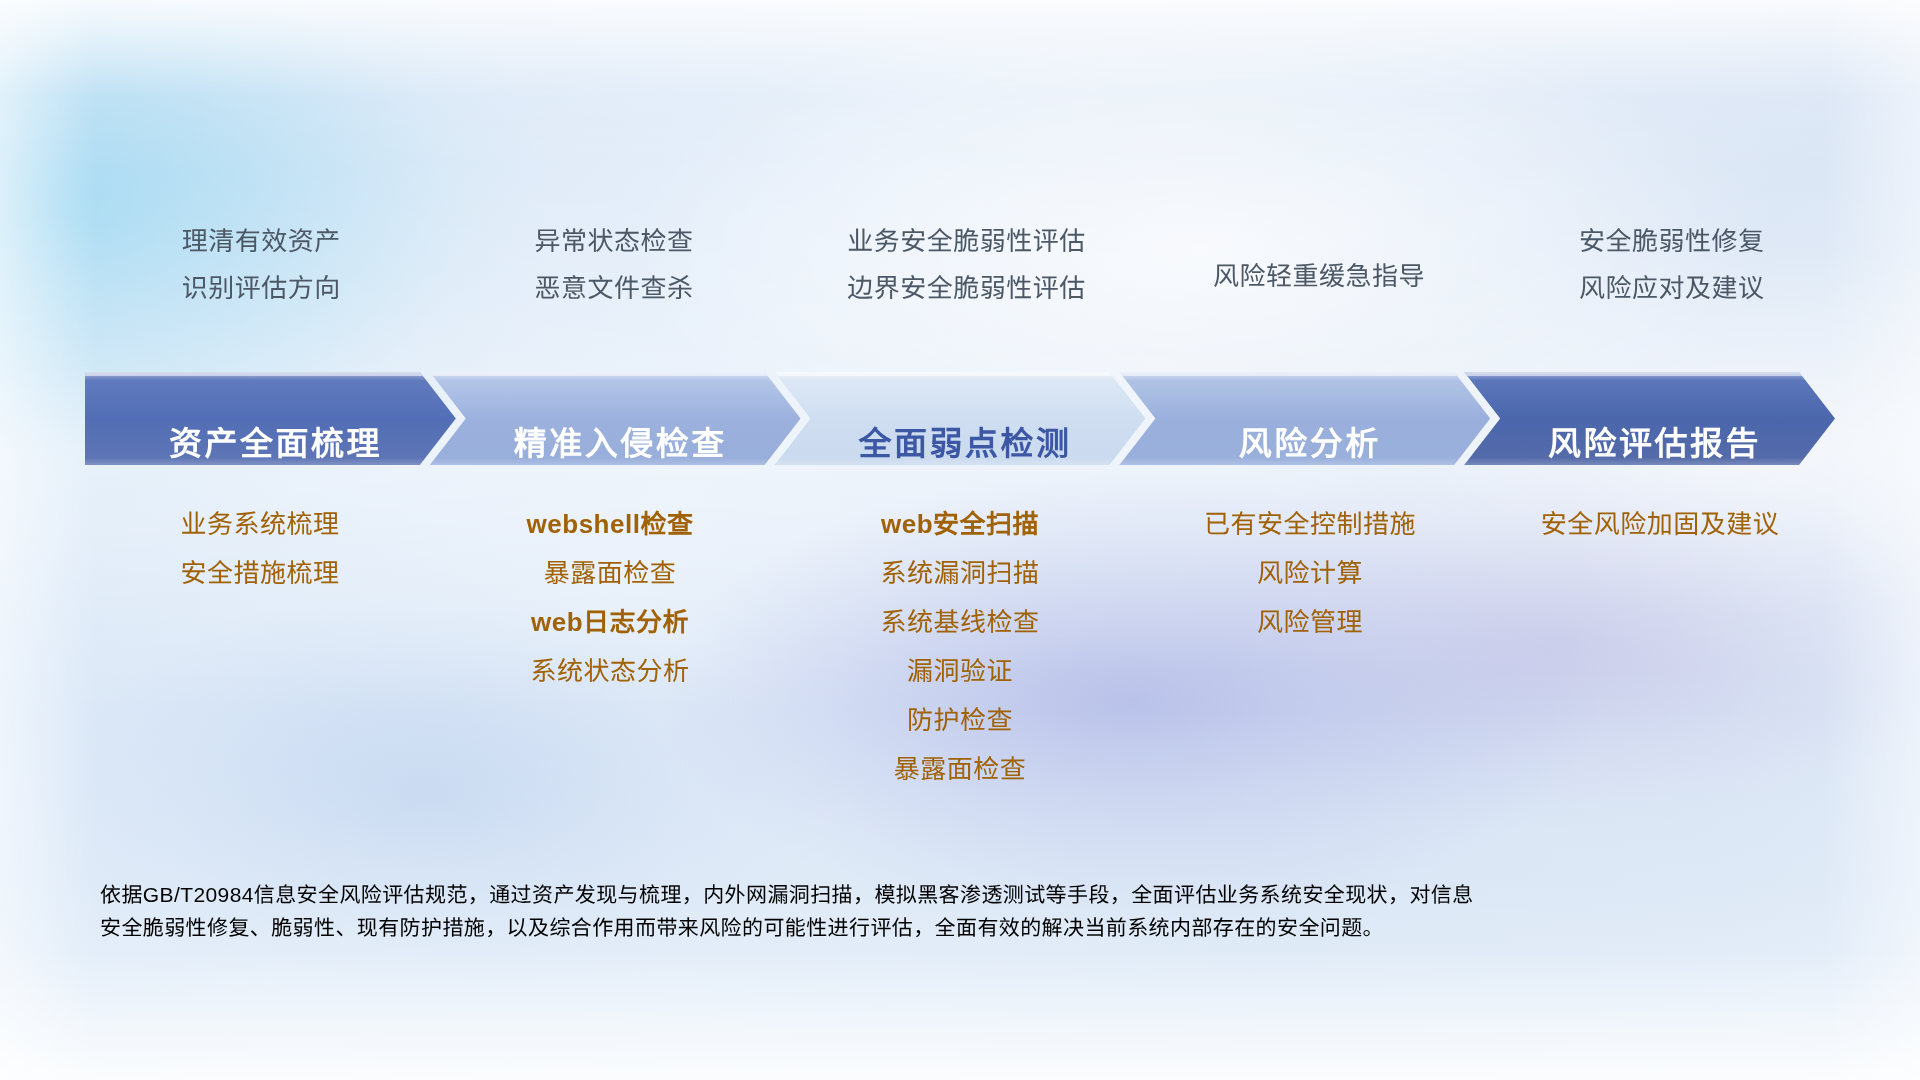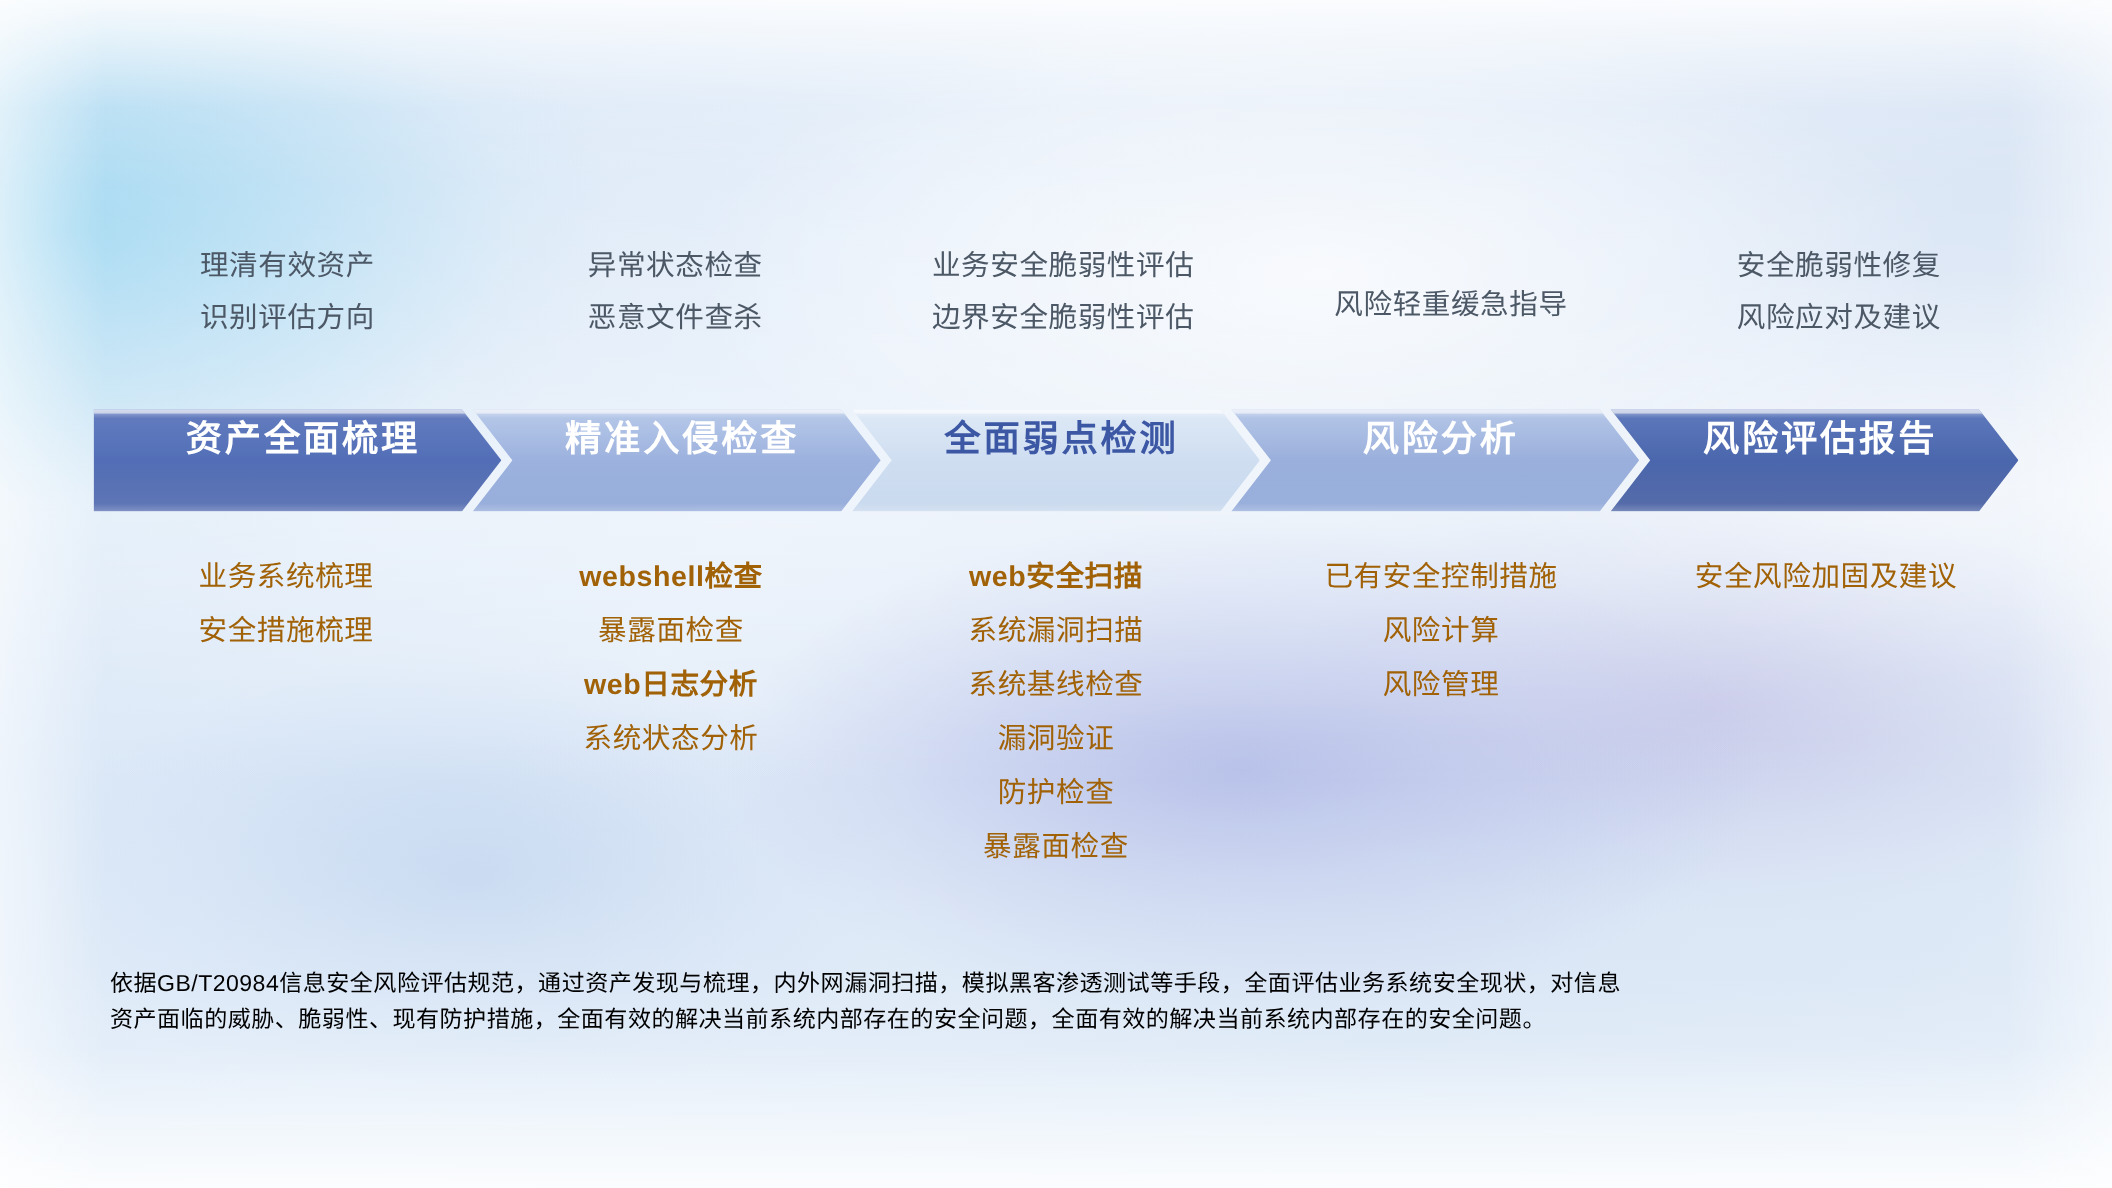--- a/index.html
+++ b/index.html
@@ -110,21 +110,21 @@
     right: 85px;
     top: 372px;
     height: 93px;
     display: flex;
   }
   .chev {
     position: relative;
     flex: 1 1 0;
     height: 93px;
     display: flex;
-    align-items: flex-start;
+    align-items: flex-end;
     justify-content: center;
     margin-right: -26px;
     -webkit-clip-path: polygon(0 0, calc(100% - 36px) 0, 100% 50%, calc(100% - 36px) 100%, 0 100%, 36px 50%);
     clip-path: polygon(0 0, calc(100% - 36px) 0, 100% 50%, calc(100% - 36px) 100%, 0 100%, 36px 50%);
   }
   .chev:first-child {
     -webkit-clip-path: polygon(0 0, calc(100% - 36px) 0, 100% 50%, calc(100% - 36px) 100%, 0 100%);
     clip-path: polygon(0 0, calc(100% - 36px) 0, 100% 50%, calc(100% - 36px) 100%, 0 100%);
   }
   .chev:last-child { margin-right: 0; }
@@ -275,17 +275,17 @@
           <div class="bottom-item">风险计算</div>
           <div class="bottom-item">风险管理</div>
         </div>
         <div class="col">
           <div class="bottom-item">安全风险加固及建议</div>
         </div>
       </div>
 
     <div class="footer">
       <div>依据GB/T20984信息安全风险评估规范，通过资产发现与梳理，内外网漏洞扫描，模拟黑客渗透测试等手段，全面评估业务系统安全现状，对信息</div>
-      <div>资产面临的威胁、脆弱性、现有防护措施，全面有效的解决当前系统内部存在的安全问题，全面有效的解决当前系统内部存在的安全问题。</div>
+      <div>安全脆弱性修复、脆弱性、现有防护措施，以及综合作用而带来风险的可能性进行评估，全面有效的解决当前系统内部存在的安全问题。</div>
     </div>
 
   </div>
 </div>
 
 </body></html>

